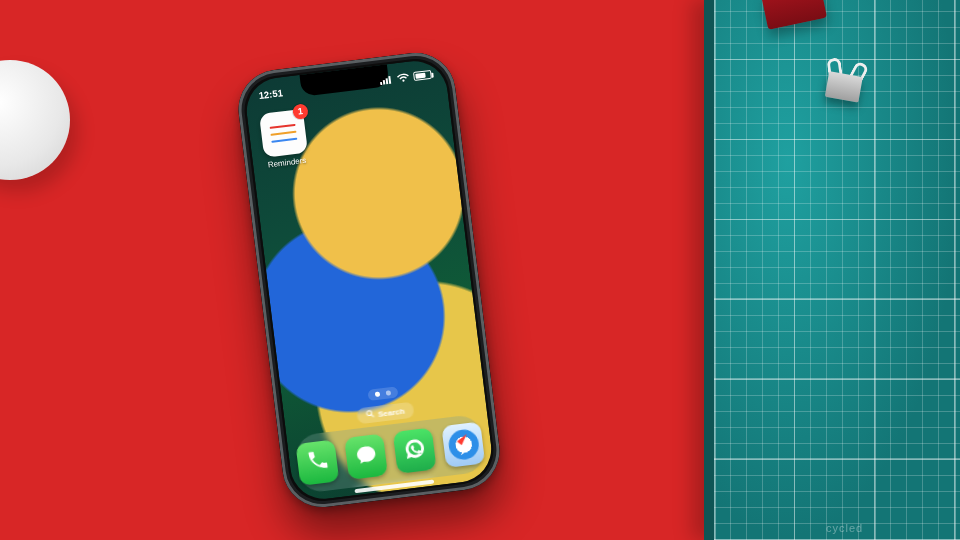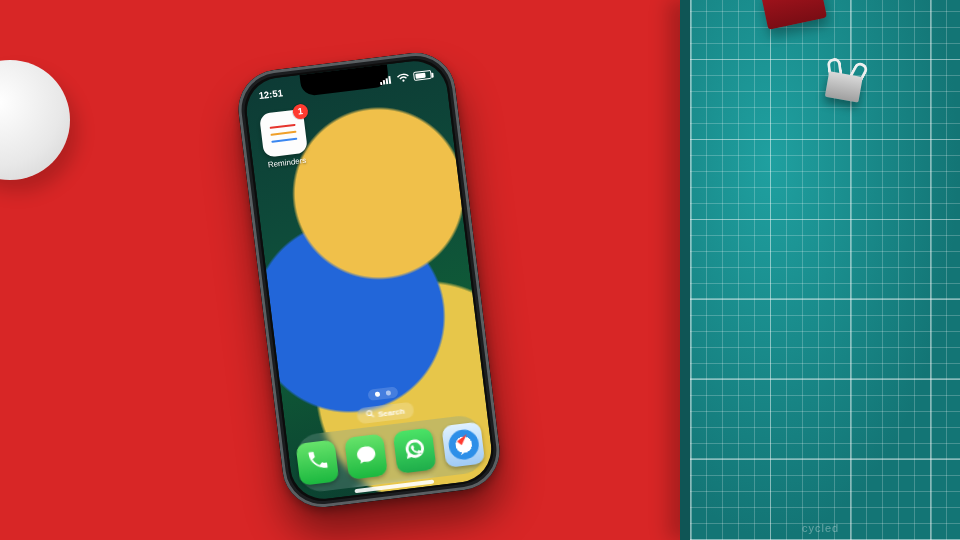--- a/index.html
+++ b/index.html
@@ -3,21 +3,21 @@
 <meta charset="utf-8">
 <style>
   * { margin: 0; padding: 0; box-sizing: border-box; }
   html, body { width: 960px; height: 540px; overflow: hidden; }
   .scene {
     width: 960px; height: 540px; position: relative;
     background: #d82626;
   }
   
   .mat {
-    position: absolute; right: 0; top: 0; bottom: 0; width: 280px;
+    position: absolute; right: 0; top: 0; bottom: 0; width: 256px;
     background:
       repeating-linear-gradient(0deg, rgba(255,255,255,0.22) 0 1px, transparent 1px 16px),
       repeating-linear-gradient(90deg, rgba(255,255,255,0.22) 0 1px, transparent 1px 16px),
       repeating-linear-gradient(0deg, rgba(255,255,255,0.35) 0 1.5px, transparent 1.5px 80px),
       repeating-linear-gradient(90deg, rgba(255,255,255,0.35) 0 1.5px, transparent 1.5px 80px),
       radial-gradient(ellipse at 30% 30%, #1fa0a0, #137575 70%);
     border-left: 10px solid #0f5555;
     box-shadow: -12px 0 18px rgba(0,0,0,0.22);
     text-align: center;
   }

